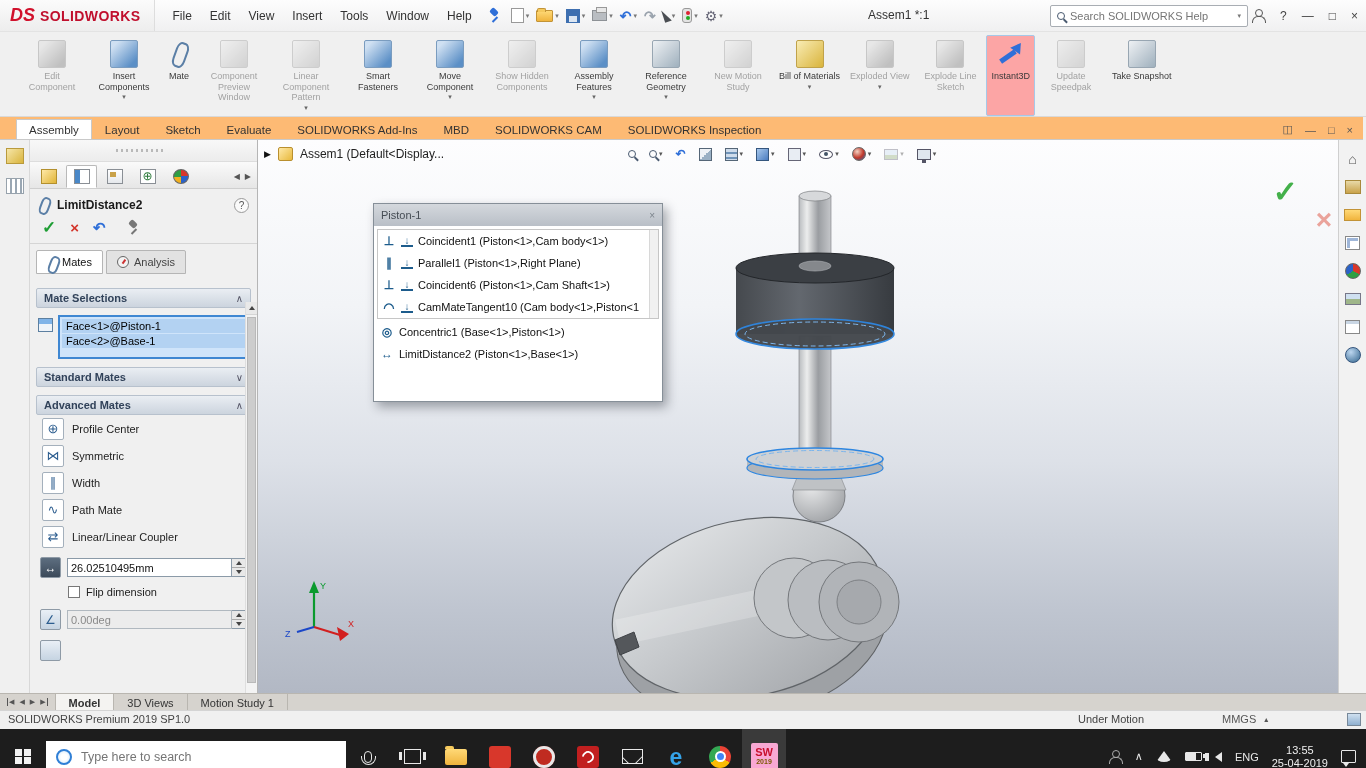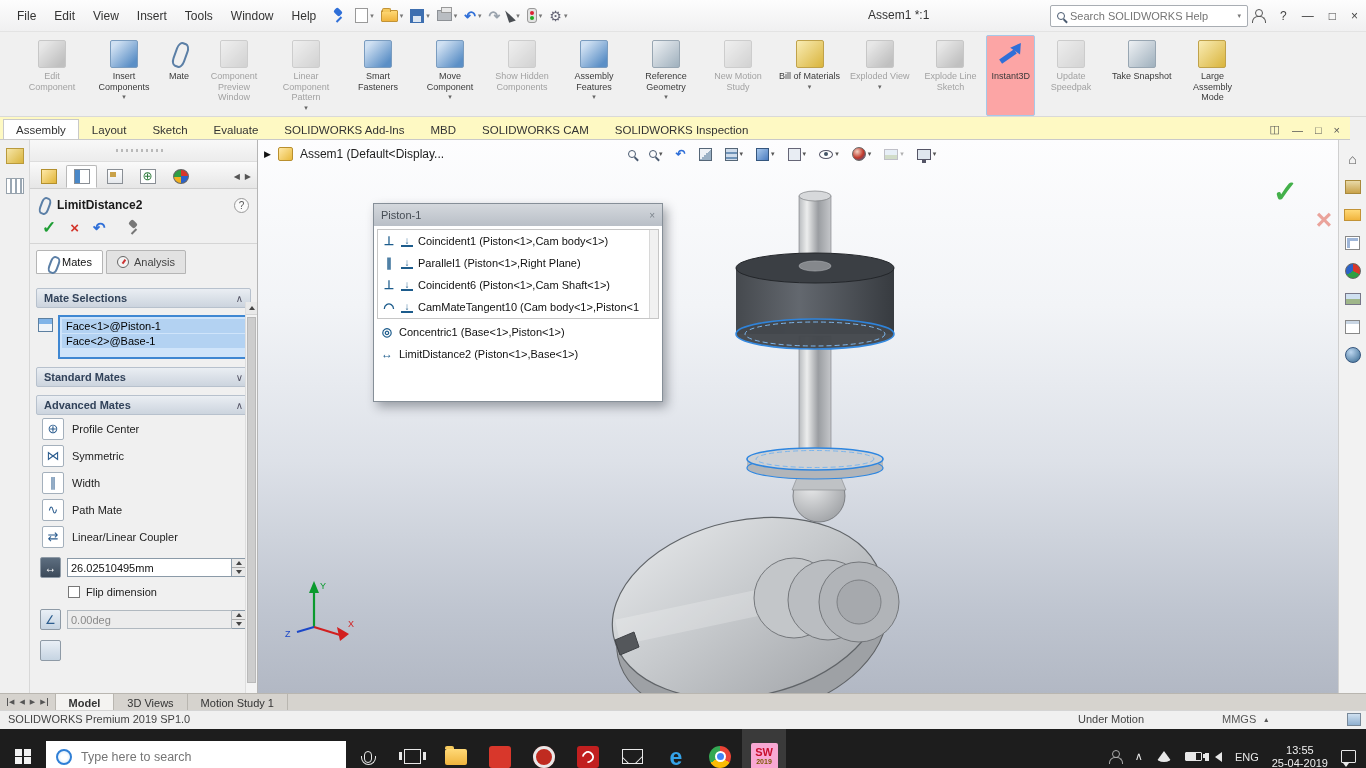--- a/index.html
+++ b/index.html
@@ -58,21 +58,21 @@
   .ric.i3d { background:none; border:none; position:relative; }
   .ric.i3d::before { content:''; position:absolute; left:2px; top:14px; width:18px; height:5px; background:#2f6fd8; transform:rotate(-35deg); }
   .ric.i3d::after { content:''; position:absolute; right:1px; top:2px; border-left:6px solid transparent; border-right:6px solid transparent; border-bottom:10px solid #2f6fd8; transform:rotate(35deg); }
   .rlbl { font-size:9px; line-height:10.5px; color:#3a3a3a; }
   .rarrow { font-size:7px; color:#666; margin-top:1px; }
   .rbtn.dis .rlbl { color:#a2a2a2; }
   .rbtn.dis .ric { filter:grayscale(1); opacity:.45; }
   .rbtn.on { background:#fca5a5; border-color:#a6c8e8; border-radius:2px; }
 
   
-  .tabbar { position:absolute; top:117px; left:0; right:16px; height:23px; background:#fef9c3; border-bottom:1px solid #c9c9c9; display:flex; align-items:flex-end; padding-left:3px; }
+  .tabbar { position:absolute; top:117px; left:0; right:3px; height:23px; background:#fdba74; border-bottom:1px solid #c9c9c9; display:flex; align-items:flex-end; padding-left:16px; }
   .cmtab { padding:4px 12px 3px; font-size:11.5px; color:#333; border:1px solid transparent; border-bottom:none; }
   .cmtab.active { background:#fff; border-color:#c9c9c9; }
   .tabwin { margin-left:auto; display:flex; align-items:center; gap:12px; padding:0 10px 3px 0; color:#555; font-size:11px; }
 
   
   .main { position:absolute; top:140px; left:0; right:0; height:553px; }
   .leftstrip { position:absolute; left:0; top:0; width:30px; height:100%; background:#f0f0f0; border-right:1px solid #d8d8d8; display:flex; flex-direction:column; align-items:center; padding-top:8px; gap:14px; }
   .lsic1 { width:18px; height:16px; background:linear-gradient(135deg,#f6e6a8,#d9b43c); border:1px solid #b99a3c; }
   .lsic2 { width:18px; height:16px; background:repeating-linear-gradient(90deg,#fff 0 3px,#9aa7b3 3px 5px); border:1px solid #97a2ac; }
 
@@ -233,20 +233,24 @@
   .ic-note { width:15px; height:13px; border:1.5px solid #e8e8e8; border-radius:1px; position:relative; }
   .ic-note::after { content:''; position:absolute; left:1px; bottom:-5px; border-left:3px solid transparent; border-right:3px solid transparent; border-top:4px solid #e8e8e8; }
   .trp { color:#e8e8e8; }
 </style>
 </head>
 <body>
 
 <div class="screen">
 
   <div class="titlebar">
+    <div class="logo">
+      <span class="ds">DS</span>
+      <span class="sw">SOLIDWORKS</span>
+    </div>
     <div class="menus">
       <span class="mi">File</span>
       <span class="mi">Edit</span>
       <span class="mi">View</span>
       <span class="mi">Insert</span>
       <span class="mi">Tools</span>
       <span class="mi">Window</span>
       <span class="mi">Help</span>
     </div>
     <span class="pinic"></span>
@@ -370,24 +374,20 @@
         <span class="ric i3d"></span>
         <span class="rlbl">Instant3D</span>
       </div>
     <div class="rbtn dis">
         <span class="ric g-yellow"></span>
         <span class="rlbl">Update Speedpak</span>
       </div>
     <div class="rbtn">
         <span class="ric g-steel"></span>
         <span class="rlbl">Take Snapshot</span>
-      </div>
-    <div class="rbtn">
-        <span class="ric g-yellow"></span>
-        <span class="rlbl">Large Assembly Mode</span>
       </div>
   </div>
 
   <div class="tabbar">
     <span class="cmtab active">Assembly</span>
     <span class="cmtab">Layout</span>
     <span class="cmtab">Sketch</span>
     <span class="cmtab">Evaluate</span>
     <span class="cmtab">SOLIDWORKS Add-Ins</span>
     <span class="cmtab">MBD</span>

